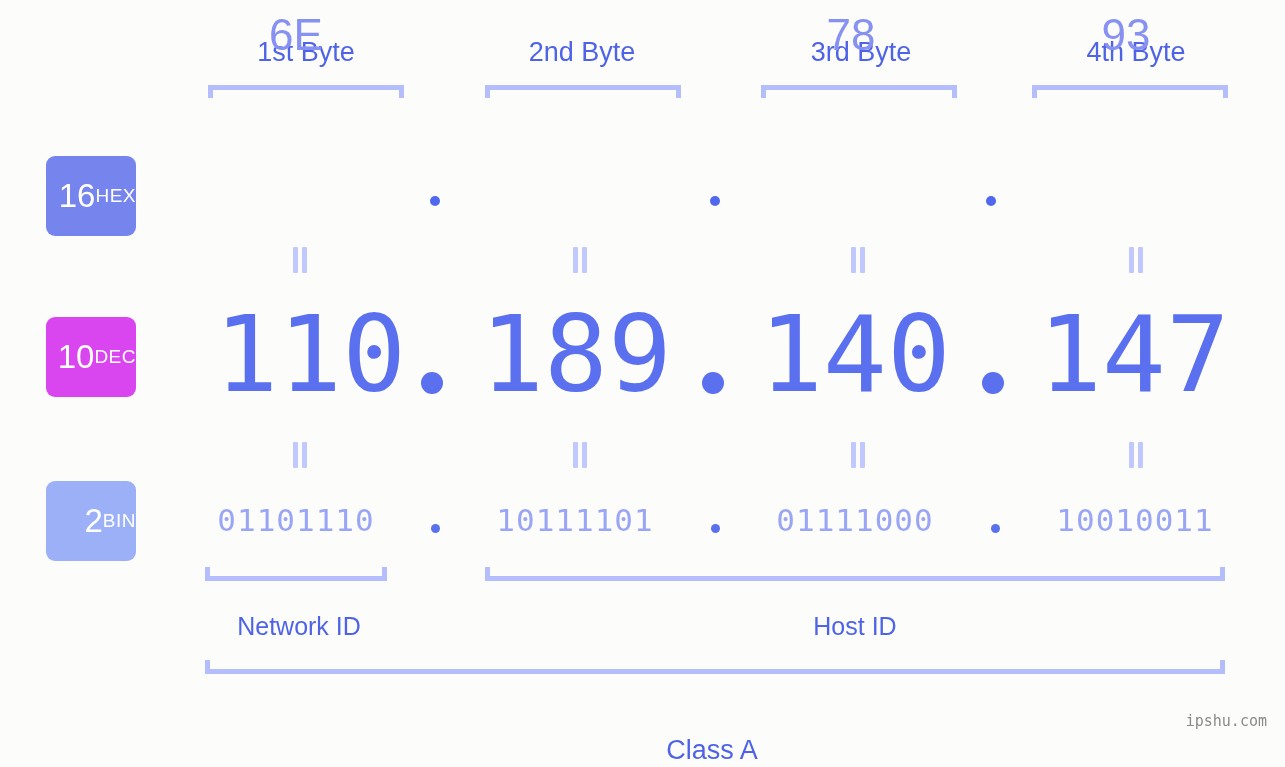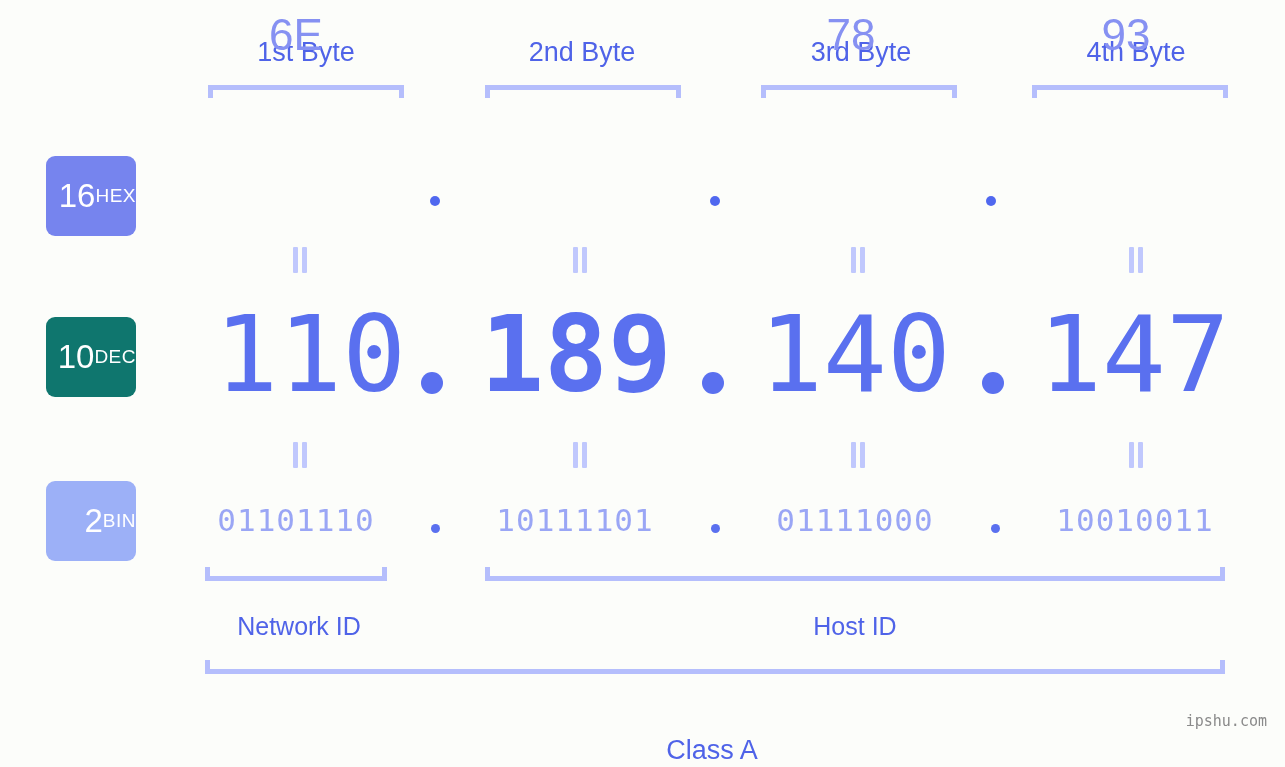--- a/index.html
+++ b/index.html
@@ -74,21 +74,21 @@
     line-height: 32px;
     letter-spacing: 0px;
   }
   .badge .badge-name {
     font-size: 19px;
     font-weight: 400;
     line-height: 22px;
     letter-spacing: 0.5px;
   }
   .badge-hex { top: 156px; background: #7684ee; }
-  .badge-dec { top: 317px; background: #0f766e; }
+  .badge-dec { top: 317px; background: #d946ef; }
   .badge-bin { top: 481px; background: #9cb0f7; }
   .hex-cell {
     position: absolute;
     font-family: "Liberation Sans", sans-serif;
     font-size: 44px;
     color: #8691f2;
     text-align: center;
     line-height: 70px;
     white-space: nowrap;
   }
@@ -240,21 +240,21 @@
     <span class="b1"></span>
       <span class="b2"></span>
   </div>
   <div class="eq" style="left:1126px;top:247px;">
     <span class="b1"></span>
       <span class="b2"></span>
   </div>
 
   <div class="dec-cell" style="left:186px;width:220px;text-align:right;">110</div>
   <div class="dec-dot" style="left:421px;"></div>
-  <div class="dec-cell" style="left:466px;width:220px;font-weight:bold;">189</div>
+  <div class="dec-cell" style="left:466px;width:220px;">189</div>
   <div class="dec-dot" style="left:702px;"></div>
   <div class="dec-cell" style="left:745px;width:220px;">140</div>
   <div class="dec-dot" style="left:982px;"></div>
   <div class="dec-cell" style="left:1024px;width:220px;">147</div>
 
   <div class="eq" style="left:290px;top:442px;">
     <span class="b1"></span>
       <span class="b2"></span>
   </div>
   <div class="eq" style="left:570px;top:442px;">

